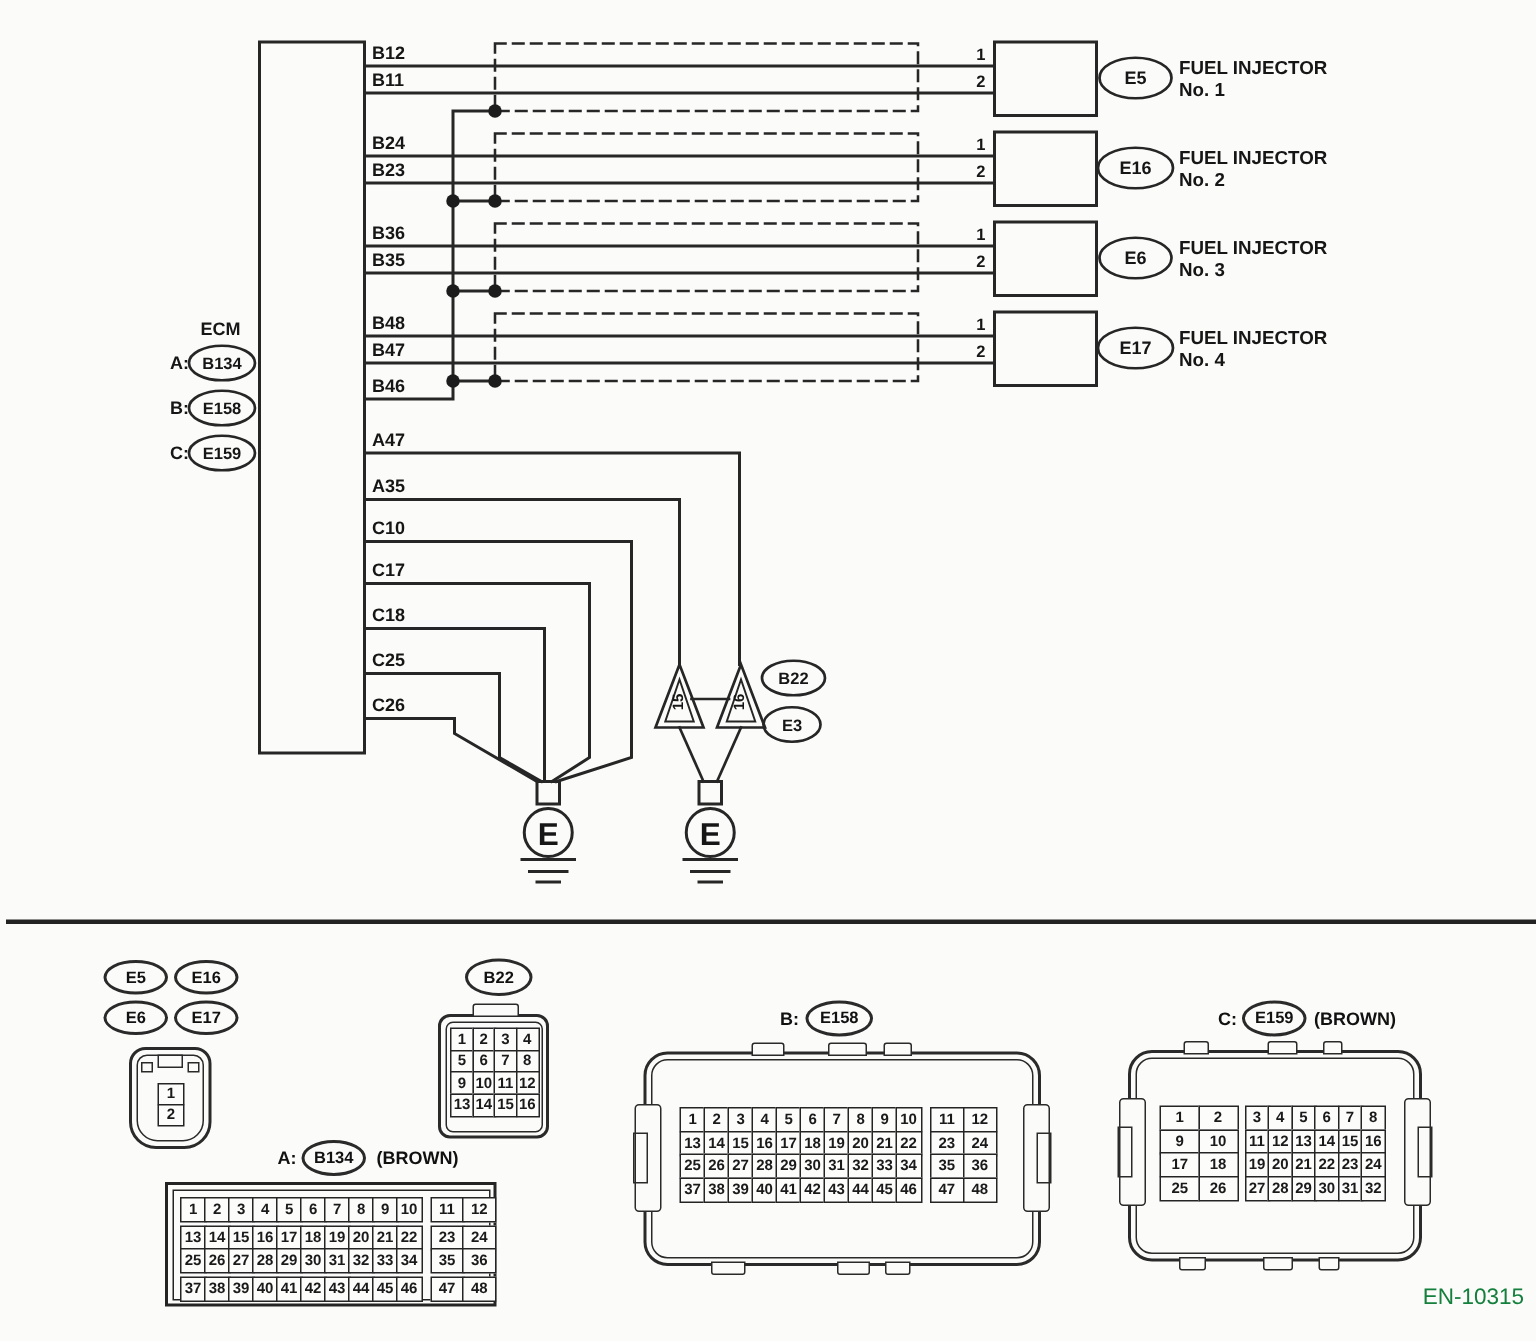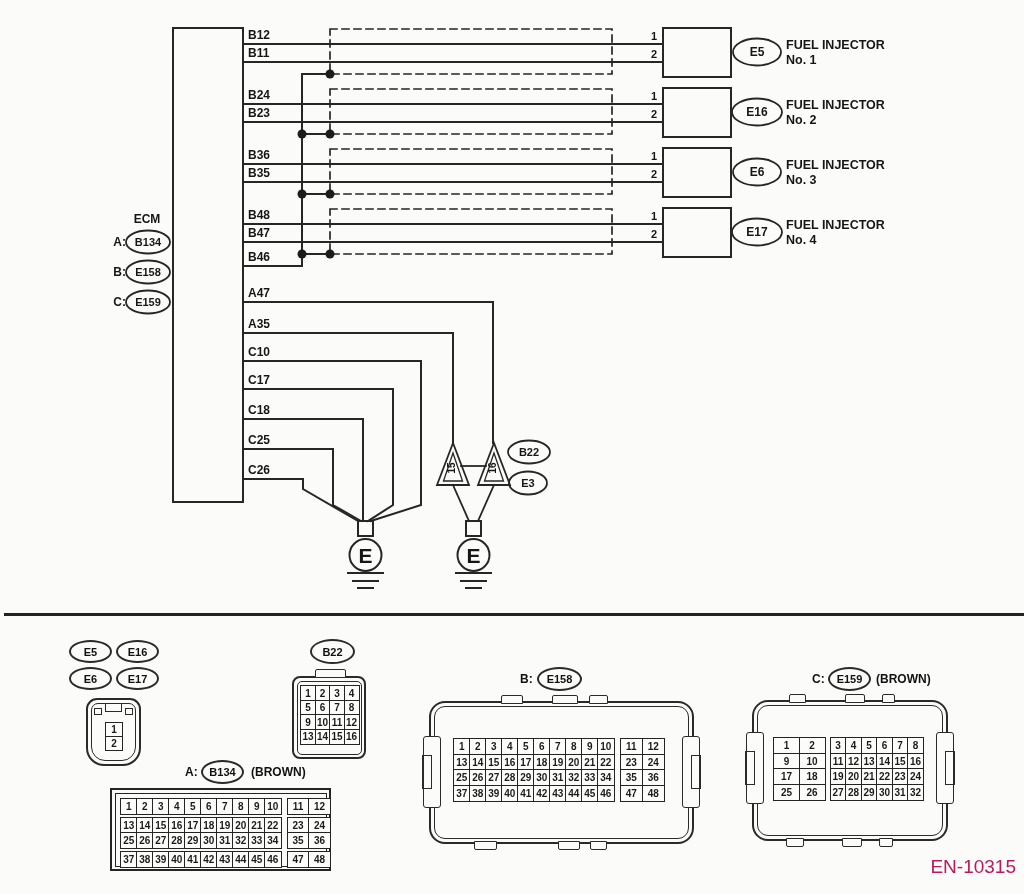--- a/index.html
+++ b/index.html
@@ -77,21 +77,21 @@
   
   .twopin {
     position:absolute; border:2px solid #2a2a2a; border-radius:11px 11px 18px 18px; background:#fbfbf9;
   }
   .twopin::before { content:""; position:absolute; inset:3px; border:1.5px solid #2a2a2a; border-radius:7px 7px 14px 14px; }
   .twopin .cap { position:absolute; left:17px; top:3px; width:17px; height:9px; border:1.5px solid #2a2a2a; }
   .twopin .ear { position:absolute; top:8px; width:8px; height:7px; border:1.5px solid #2a2a2a; }
   .twopin .grids { left:17px; top:22px; }
   .twopin .g-cell { width:18px; height:15px; }
 
-  .doc-id { position:absolute; right:8px; top:856px; font-size:19px; color:#be185d; }
+  .doc-id { position:absolute; right:8px; top:856px; font-size:15px; color:#15803d; }
 </style>
 </head>
 <body>
 
 <div class="page">
 
   <svg width="1024" height="614" viewBox="0 0 1024 614" style="position:absolute;left:0;top:0" fill="none" stroke-linecap="square">
 
     <g stroke="#262626" stroke-width="2">
       <rect x="173" y="28" width="70" height="474"></rect>

